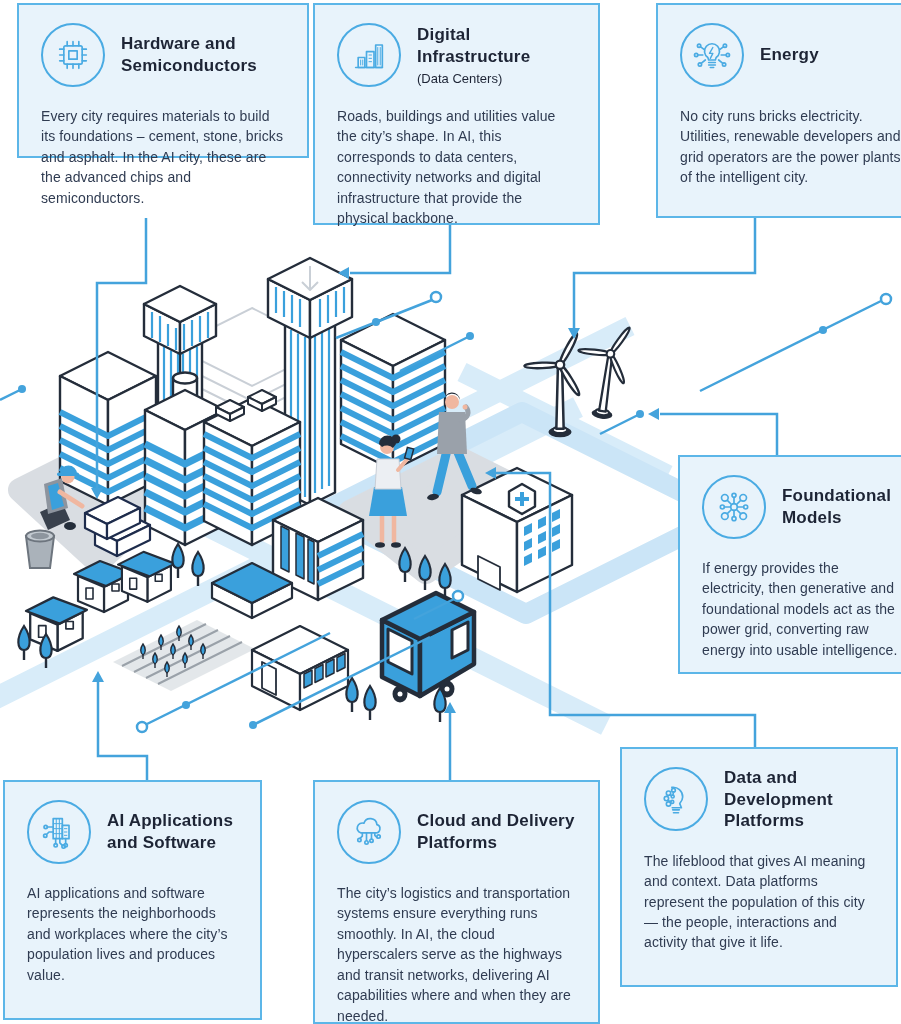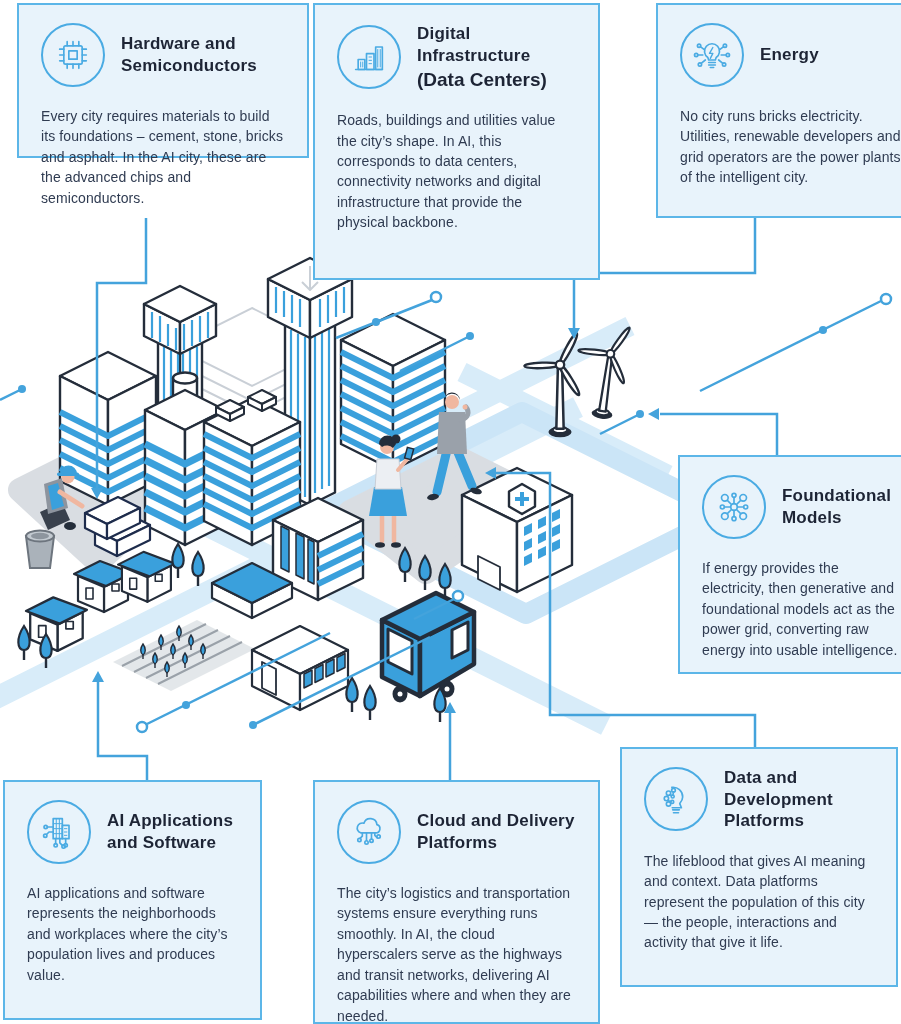--- a/index.html
+++ b/index.html
@@ -6,21 +6,21 @@
   body{width:901px;height:1024px;position:relative;overflow:hidden;
        font-family:"Liberation Sans",sans-serif;}
   .scene{position:absolute;left:0;top:0;z-index:1;}
   .card{position:absolute;z-index:2;background:#e8f3fb;border:2px solid #5cb6e8;
         box-sizing:border-box;padding:18px 22px 14px;}
   .card-head{display:flex;align-items:center;gap:16px;}
   .icon-circle{flex:0 0 auto;width:60px;height:60px;border:2px solid #4aabe3;
         border-radius:50%;display:flex;align-items:center;justify-content:center;}
   .icon-circle svg{stroke:#4aabe3;fill:none;stroke-width:2;stroke-linecap:round;stroke-linejoin:round;}
   .card-title{margin:0;font-size:17px;line-height:1.27;font-weight:700;color:#1d2435;letter-spacing:.2px;}
-  .card-subtitle{font-size:19px;font-weight:700;color:#1d2435;margin-top:3px;}
+  .card-subtitle{font-size:13px;font-weight:400;color:#1d2435;margin-top:3px;}
   .card-body{margin:19px 0 0;font-size:14px;line-height:1.46;color:#2f3b51;letter-spacing:.1px;}
 </style>
 </head>
 <body>
 
 <svg class="scene" width="901" height="1024" viewBox="0 0 901 1024">
 
   <g fill="none">
     <path d="M-8,700 L578,407" stroke="#d8ecf9" stroke-width="22"></path>
     <path d="M92,468 L606,725" stroke="#d8ecf9" stroke-width="22"></path>
@@ -312,21 +312,21 @@
         <rect x="13" y="13" width="22" height="22" rx="2"></rect>
         <rect x="19" y="19" width="10" height="10"></rect>
         <path d="M17,13V8 M24,13V8 M31,13V8 M17,35v5 M24,35v5 M31,35v5 M13,17H8 M13,24H8 M13,31H8 M35,17h5 M35,24h5 M35,31h5"></path>
       </svg>
     </span>
     <h2 class="card-title">Hardware and Semiconductors</h2>
   </div>
   <p class="card-body">Every city requires materials to build its foundations – cement, stone, bricks and asphalt. In the AI city, these are the advanced chips and semiconductors.</p>
 </section>
 
-<section class="card" style="left:313px;top:3px;width:287px;height:277px">
+<section class="card" style="left:313px;top:3px;width:287px;height:222px">
   <div class="card-head">
     <span class="icon-circle">
       <svg width="40" height="40" viewBox="0 0 48 48">
         <path d="M8,39h32"></path>
         <rect x="11" y="27" width="8" height="12"></rect>
         <rect x="21" y="20" width="9" height="19"></rect>
         <rect x="32" y="12" width="8" height="27"></rect>
         <path d="M14,30v6 M16.5,30v6 M24,24h3 M24,28h3 M24,32h3 M34.5,15v21 M37.5,15v21" stroke-width="1.2"></path>
       </svg>
     </span>

